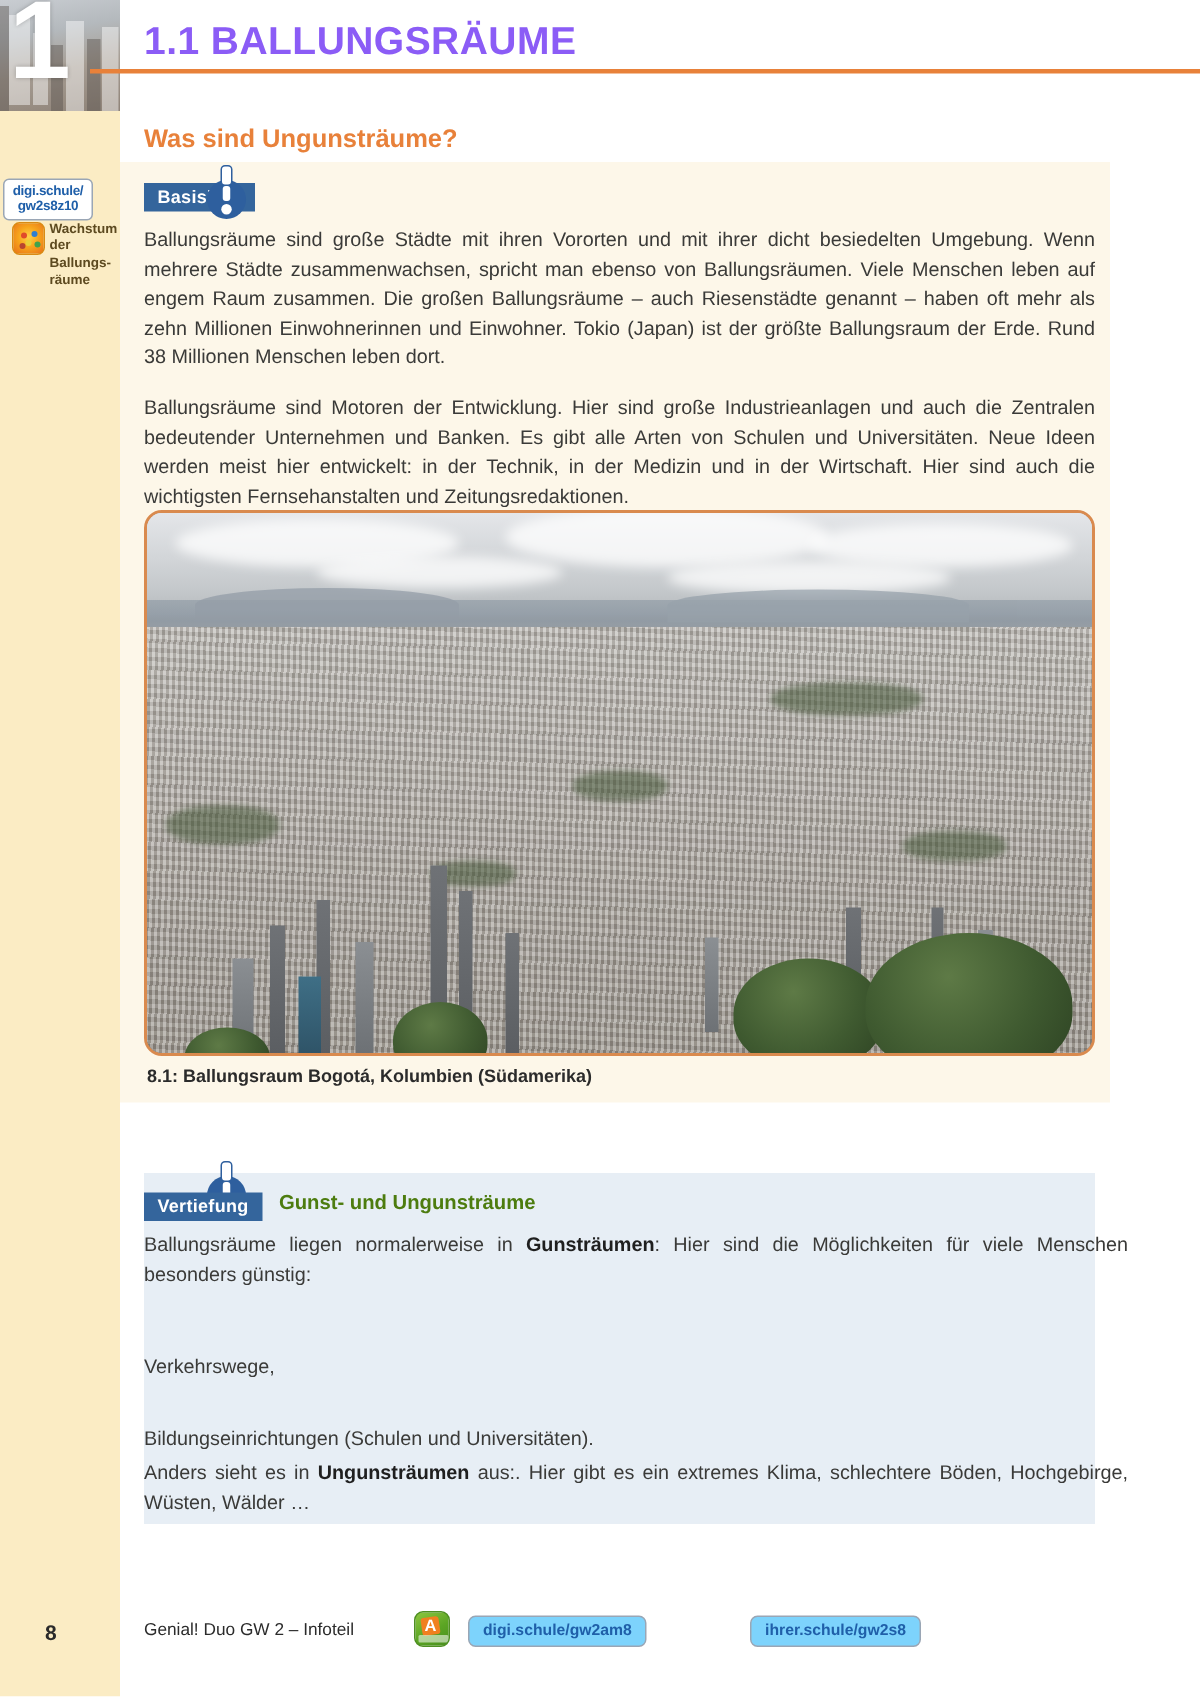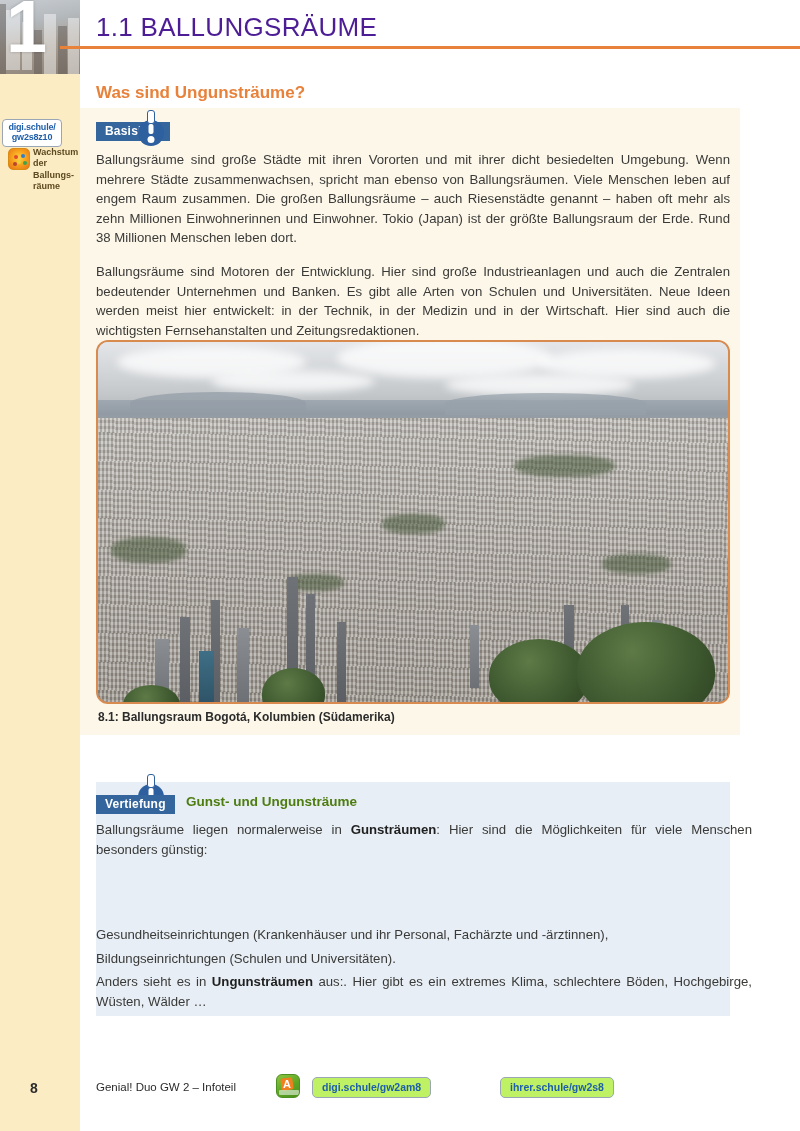--- a/index.html
+++ b/index.html
@@ -73,21 +73,21 @@
   .side-app-icon .dot { position:absolute; width:4px; height:4px; border-radius:50%; }
   .side-app-label {
     position: absolute; left: 33px; top: 147px; width: 46px;
     font-size: 9px; font-weight: bold; color: #5d4a20;
     line-height: 1.25;
   }
 
   
   .header-title {
     position: absolute; left: 96px; top: 12px;
-    font-size: 26px; font-weight: normal; color: #4c1d95;
+    font-size: 26px; font-weight: bold; color: #8b5cf6;
     letter-spacing: .3px;
   }
   .header-rule {
     position: absolute; left: 60px; top: 46px; width: 740px; height: 3px;
     background: #e8813a;
   }
 
   
   .content { position: absolute; left: 80px; top: 0; width: 720px; height: 1131px; }
 
@@ -230,21 +230,21 @@
     position:absolute; left:6px; top:4px;
     font-size:11px; font-weight:bold; color:#ffffff;
     font-family:"Liberation Sans", sans-serif; line-height:1;
   }
   .footer-app-icon .bar {
     position:absolute; left:2px; bottom:2px; width:20px; height:5px;
     background:rgba(255,255,255,.55); border-radius:1px;
   }
   .digi-pill {
     position: absolute; padding: 3px 9px 4px;
-    border: 1px solid #9aa6b5; border-radius: 5px; background: #bef264;
+    border: 1px solid #9aa6b5; border-radius: 5px; background: #7dd3fc;
     font-size: 10.5px; font-weight: bold; color: #1f5fa9; white-space: nowrap;
   }
   .pill-1 { left: 312px; top: 1077px; }
   .pill-2 { left: 500px; top: 1077px; }
 </style>
 </head>
 <body>
 
 <div class="page">
 
@@ -340,21 +340,21 @@
     <div class="excl-icon excl-icon-2">
       <span class="cap"></span>
     </div>
 
     <div class="badge badge-vertiefung">Vertiefung</div>
     <div class="vert-title">Gunst- und Ungunsträume</div>
 
     <div class="vert-text just vt-1"><span>Ballungsräume liegen normalerweise in </span><b>Gunsträumen</b><span>: Hier sind die Möglichkeiten für viele Menschen besonders günstig:</span></div>
 
 
-    <div class="vert-text vt-4">Gesundheitseinrichtungen (Krankenhäuser und ihr Personal, Fachärzte und -ärztinnen),</div>
+    <div class="vert-text vt-3">Verkehrswege,</div>
     <div class="vert-text vt-5">Bildungseinrichtungen (Schulen und Universitäten).</div>
 
     <div class="vert-text just vt-6"><span>Anders sieht es in </span><b>Ungunsträumen</b><span> aus:. Hier gibt es ein extremes Klima, schlechtere Böden, Hochgebirge, Wüsten, Wälder …</span></div>
   </div>
 
   <div class="footer-pagenum">8</div>
   <div class="footer-title">Genial! Duo GW 2 – Infoteil</div>
 
   <div class="footer-app-icon">
     <span class="sq"></span>

